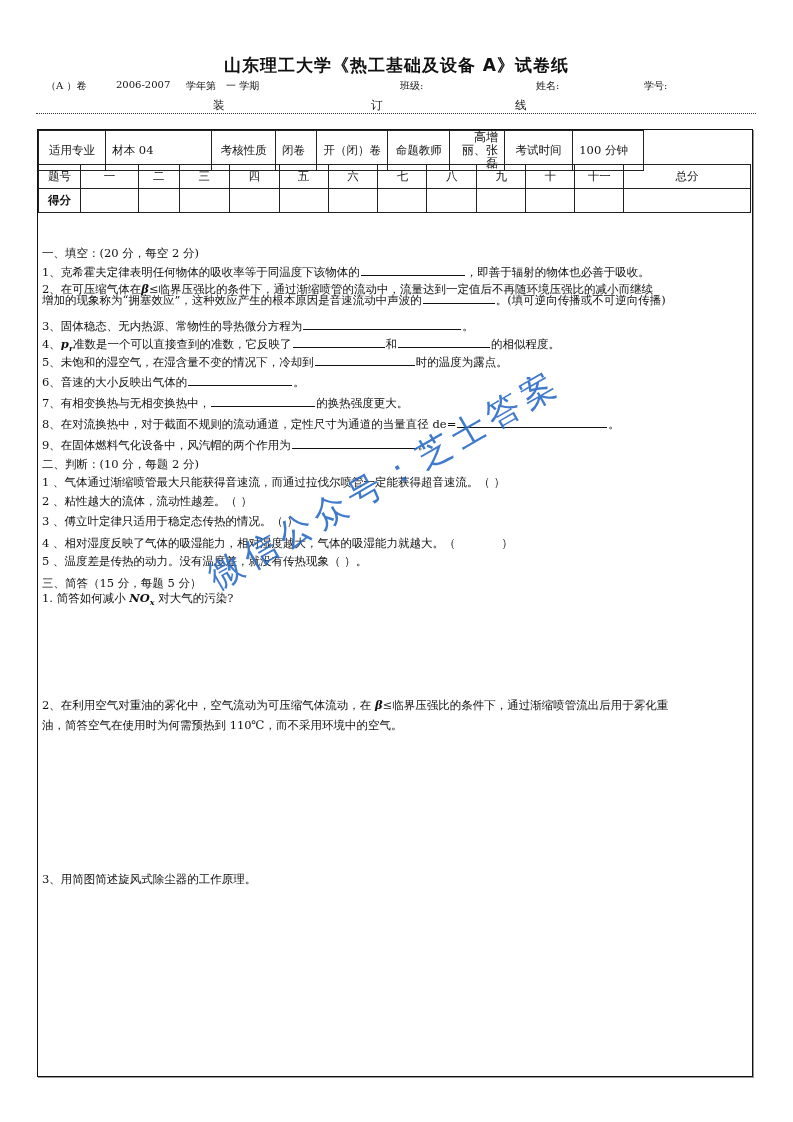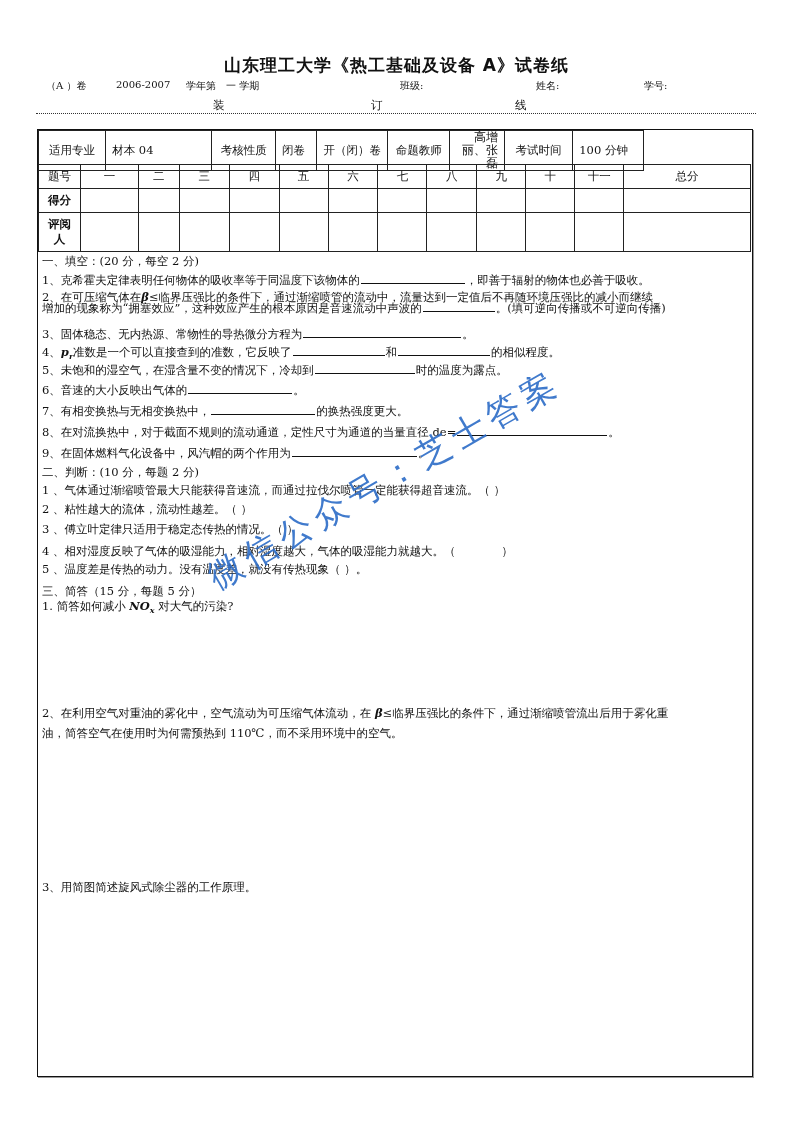--- a/index.html
+++ b/index.html
@@ -20,21 +20,21 @@
   table.info { position: absolute; left: 0; top: 0; width: 606px; border-collapse: collapse; font-size: 11.5px; border-radius: 8px; }
   table.info td { border: 1px solid #222; height: 34px; padding: 0 6px; vertical-align: middle; white-space: nowrap; }
   table.info td.c { text-align: center; }
   table.info td.small { font-size: 12px; line-height: 13px; text-align: right; white-space: normal; }
 
   table.score { position: absolute; left: 0; top: 34px; width: 713px; border-collapse: collapse; font-size: 11.5px; }
   table.score td { border: 1px solid #222; height: 19px; text-align: center; padding: 4px; }
   table.score tr.r { height: 20px; font-weight: bold; }
 
   .content { position: absolute; left: 4px; top: 116px; width: 708px; font-size: 11.5px; }
-  .line { position: absolute; left: 0; white-space: nowrap; margin-top: 8px; }
+  .line { position: absolute; left: 0; white-space: nowrap; }
   .blank { display: inline-block; border-bottom: 1.2px solid #111; height: 12px; vertical-align: baseline; margin: 0 1px; }
   .sym { font-style: italic; font-weight: bold; font-family: "DejaVu Serif", serif; }
   sub { font-size: 8px; }
 
   .watermark { position: absolute; left: 200px; top: 560px; transform: rotate(-30deg); transform-origin: left top;
                color: #2c6cc7; font-size: 34px; font-family: "DejaVu Sans", sans-serif; letter-spacing: 6px;
                opacity: 0.9; white-space: nowrap; pointer-events: none; font-weight: 300; }
 </style>
 </head>
 <body>
@@ -114,35 +114,20 @@
           <td></td>
       <td></td>
           <td></td>
       <td></td>
           <td></td>
       <td></td>
           <td></td>
       <td></td>
           <td></td>
     </tr>
-    <tr class="r">
-      <td>评阅人</td>
-      <td></td>
-          <td></td>
-      <td></td>
-          <td></td>
-      <td></td>
-          <td></td>
-      <td></td>
-          <td></td>
-      <td></td>
-          <td></td>
-      <td></td>
-          <td></td>
-    </tr>
   </tbody>
     </table>
 
   <div class="content">
 
     <div class="line" style="top:0px">一、填空：(20 分，每空 2 分)</div>
 
     <div class="line" style="top:18px">
       <span>1、克希霍夫定律表明任何物体的吸收率等于同温度下该物体的</span><span class="blank" style="width:104px"></span><span>，即善于辐射的物体也必善于吸收。</span>
     </div>

